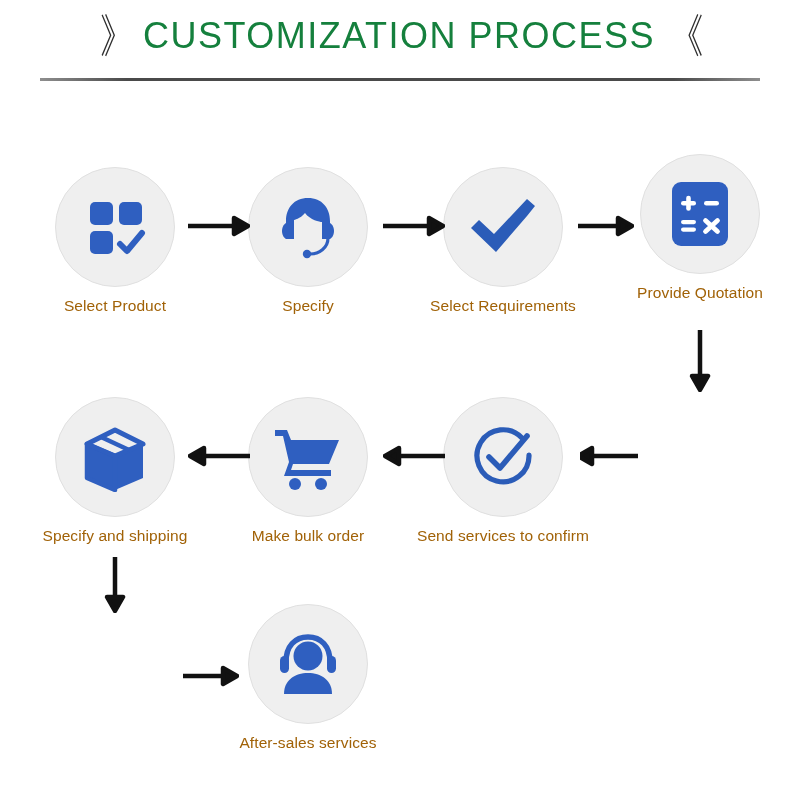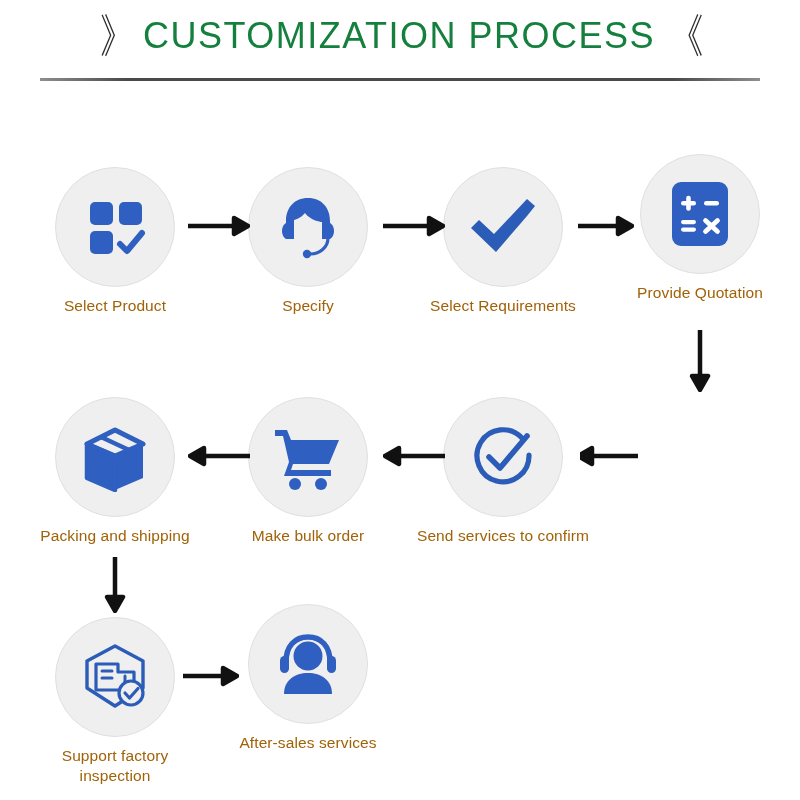--- a/index.html
+++ b/index.html
@@ -192,37 +192,23 @@
   <div class="node" style="left:25px; top:397px;">
     <div class="bubble">
       <svg width="72" height="70" viewBox="0 0 72 70">
         <path d="M8 22 L8 56 L36 68 L36 34 Z" fill="#2f5fc0"></path>
         <path d="M64 22 L64 56 L36 68 L36 34 Z" fill="#2f5fc0"></path>
         <path d="M8 22 L36 34 L64 22 L36 8 Z" fill="none" stroke="#2f5fc0" stroke-width="5" stroke-linejoin="round"></path>
         <path d="M22 15 L50 28" fill="none" stroke="#2f5fc0" stroke-width="4.5"></path>
         <path d="M8 22 L36 34 L36 68 L8 56 Z" fill="none" stroke="#2f5fc0" stroke-width="4.5" stroke-linejoin="round"></path>
       </svg>
     </div>
-    <div class="node-label">Packing and shipping</div>
-  </div>
-
-  <div class="node" style="left:25px; top:617px;">
-    <div class="bubble">
-      <svg width="70" height="70" viewBox="0 0 70 70">
-        <path d="M35 4 L63 19 L63 46 L35 64 L7 46 L7 19 Z" fill="none" stroke="#2b5cb8" stroke-width="3.4" stroke-linejoin="round"></path>
-        <path d="M16 22 L16 48 L54 48 L54 30 L38 30 L38 22 Z" fill="none" stroke="#2b5cb8" stroke-width="3.2" stroke-linejoin="round"></path>
-        <path d="M22 29 L32 29 M22 36 L32 36" stroke="#2b5cb8" stroke-width="3" stroke-linecap="round"></path>
-        <path d="M45 34 L45 43" stroke="#2b5cb8" stroke-width="3" stroke-linecap="round"></path>
-        <circle cx="51" cy="51" r="12" fill="#efefef" stroke="#2b5cb8" stroke-width="3.2"></circle>
-        <path d="M45 51 L49.5 56 L58 46.5" fill="none" stroke="#2b5cb8" stroke-width="3.2" stroke-linecap="round" stroke-linejoin="round"></path>
-      </svg>
-    </div>
-    <div class="node-label" style="white-space:pre-line;">Support factory
-inspection</div>
-  </div>
+    <div class="node-label">Specify and shipping</div>
+  </div>
+
 
   <div class="node" style="left:218px; top:604px;text-align:center;">
     <div class="bubble">
       <svg width="70" height="64" viewBox="0 0 70 64">
         <path d="M13 30 C13 14 22 5 35 5 C48 5 57 14 57 30" fill="none" stroke="#2f5fc0" stroke-width="5.5" stroke-linecap="round"></path>
         <rect x="7" y="24" width="9" height="17" rx="4.5" fill="#2f5fc0"></rect>
         <rect x="54" y="24" width="9" height="17" rx="4.5" fill="#2f5fc0"></rect>
         <circle cx="35" cy="24" r="14.5" fill="#2f5fc0"></circle>
         <path d="M11 62 C11 48 22 41 35 41 C48 41 59 48 59 62 Z" fill="#2f5fc0"></path>
       </svg>

